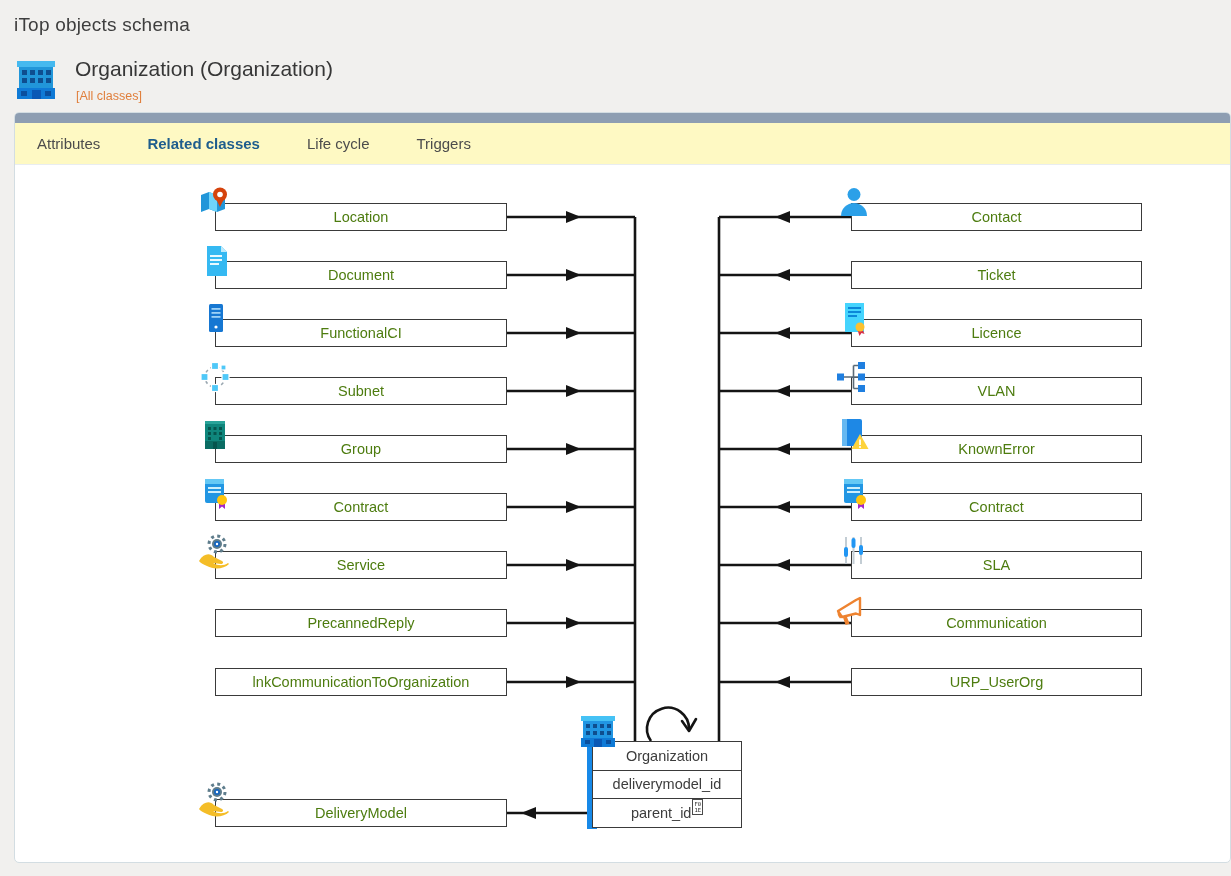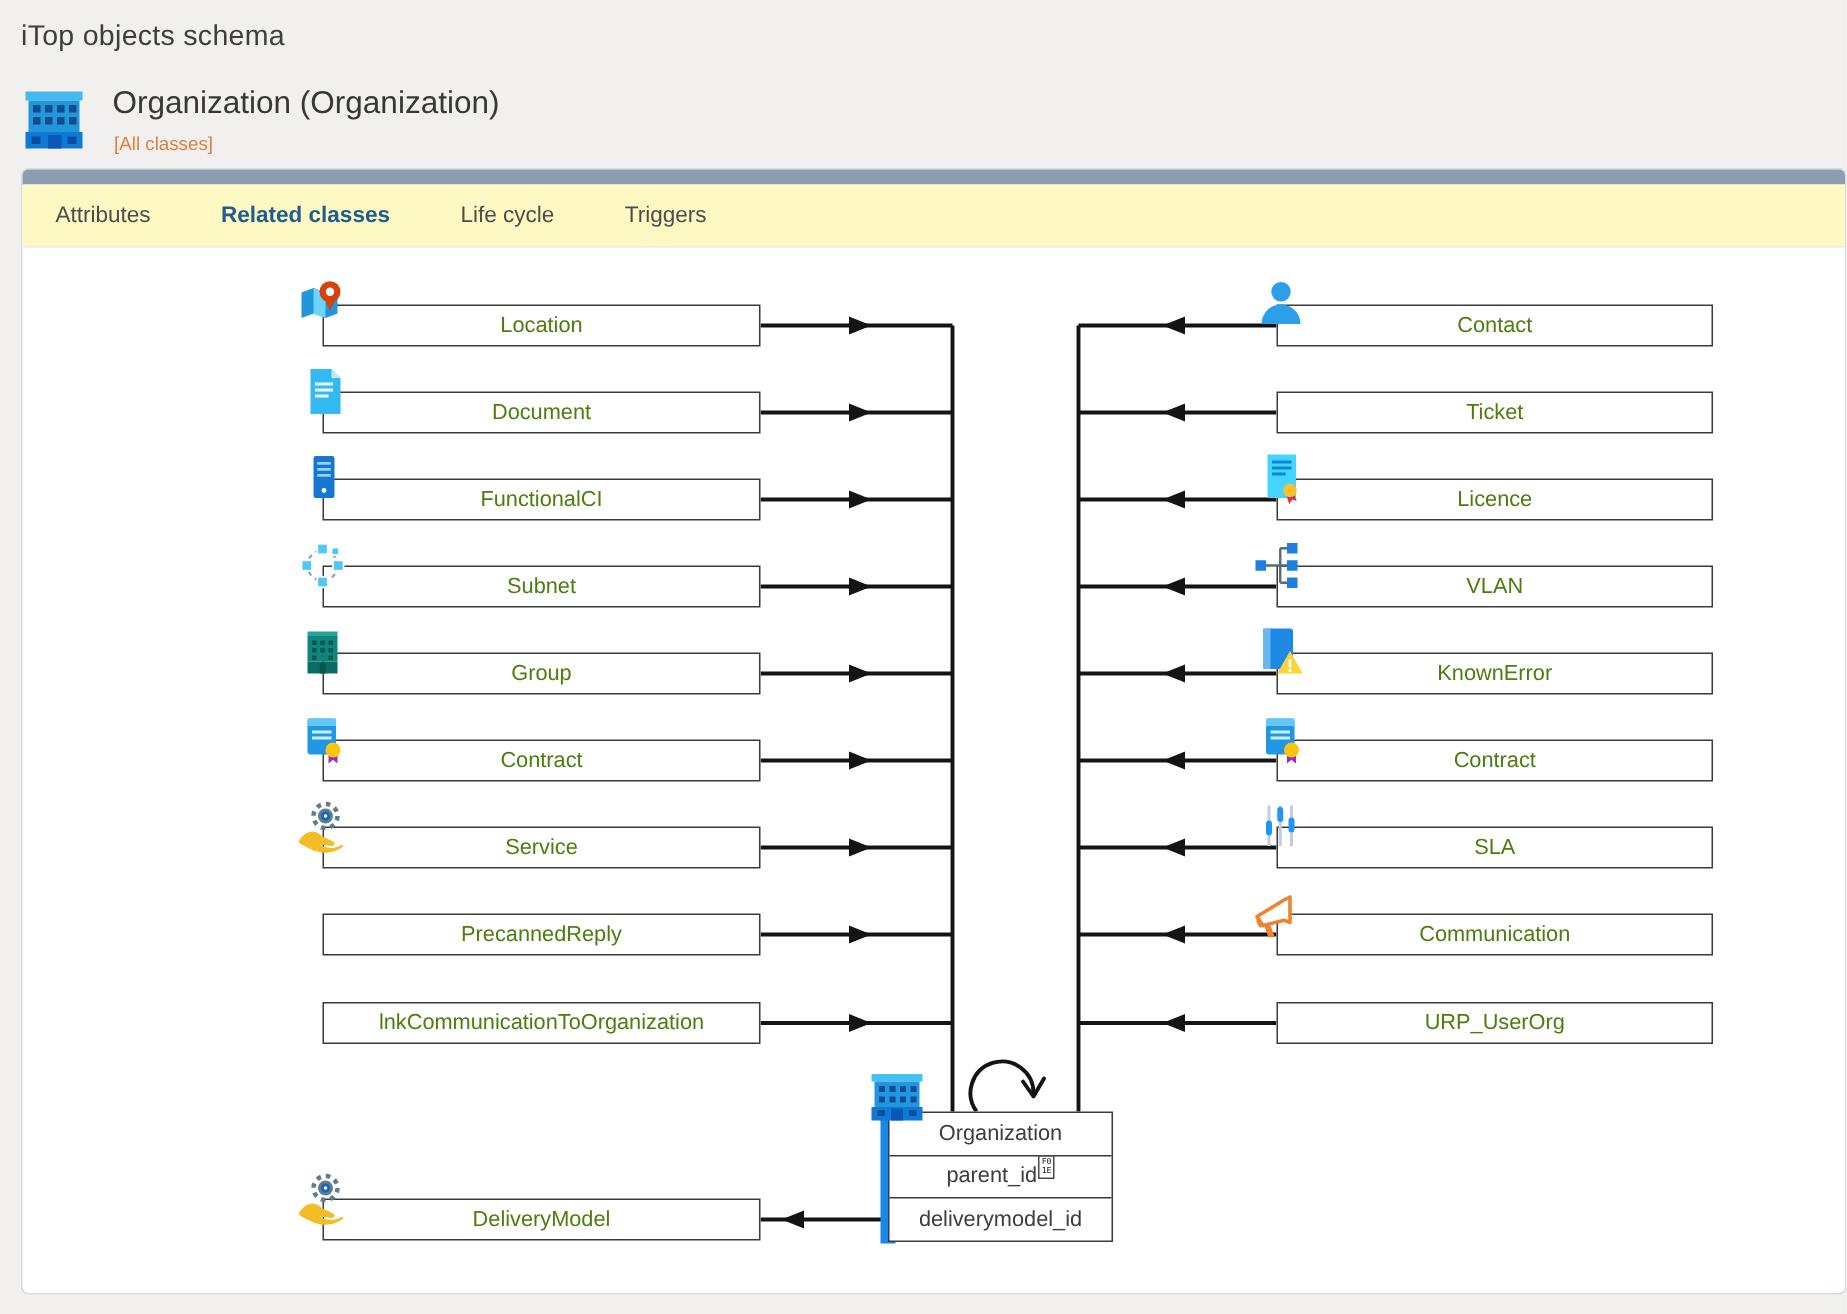--- a/index.html
+++ b/index.html
@@ -184,26 +184,26 @@
       </div>
     <div class="cbox rbox" style="top:668px">
         <span>URP_UserOrg</span>
       </div>
 
     <div class="orgbox">
       <div class="orgrow">
           <span>Organization</span>
         </div>
       <div class="orgrow">
+          <span>deliverymodel_id</span>
+        </div>
+      <div class="orgrow">
         <span>parent_id</span>
           <span class="glyphbox"><span>F0</span><br><span>1E</span></span>
       </div>
-      <div class="orgrow">
-          <span>deliverymodel_id</span>
-        </div>
     </div>
 
     <svg class="dicon" style="left:196px;top:185px" width="36" height="36" viewBox="0 0 36 36">
       <path d="M5 10 L13 7 L21 10 L29 7 L29 24 L21 27 L13 24 L5 27 Z" fill="#2196d9"></path>
       <path d="M13 7 L21 10 L21 27 L13 24 Z" fill="#6fd4fb"></path>
       <path d="M24 22 L18.8 11.5 L29.2 11.5 Z" fill="#d5430c"></path>
       <circle cx="24" cy="9.5" r="7" fill="#d5430c"></circle>
         <circle cx="24" cy="9.5" r="2.8" fill="#ffffff"></circle>
     </svg>
 

